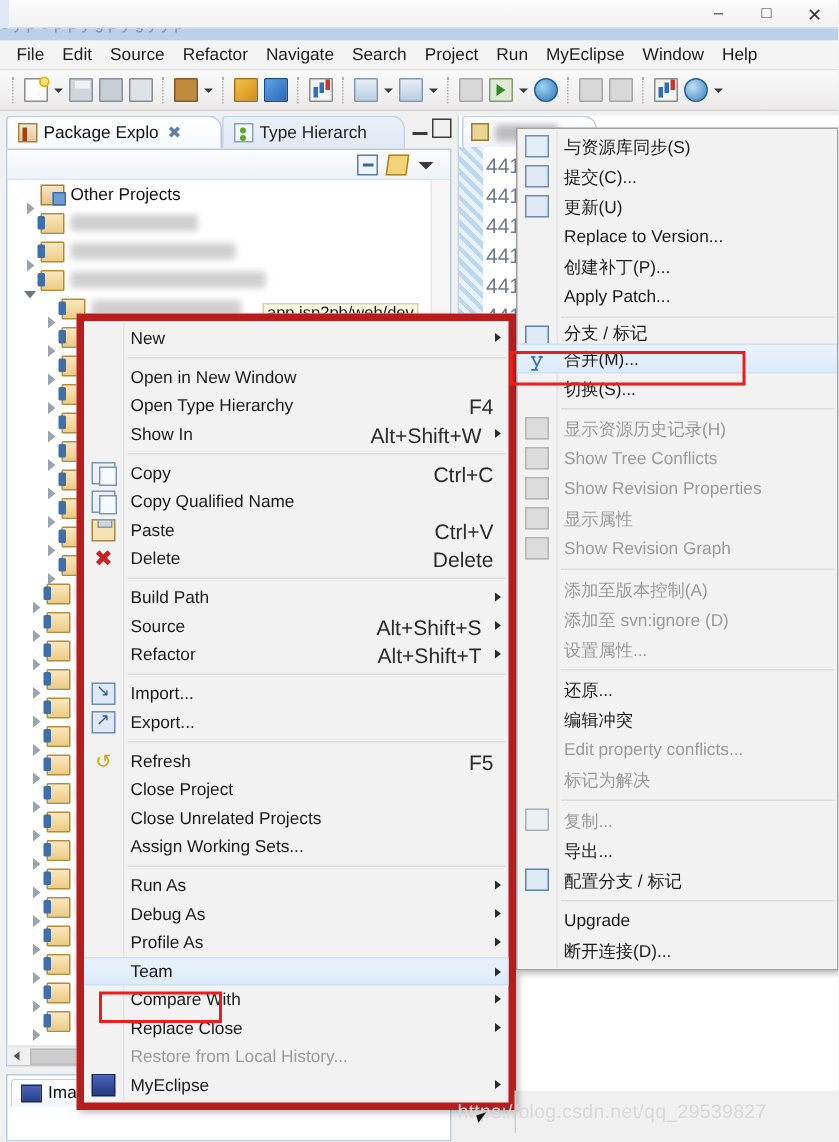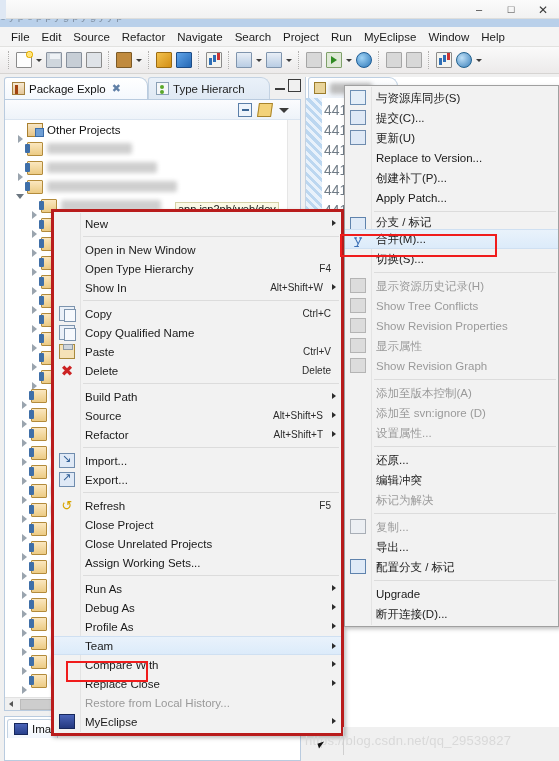--- a/index.html
+++ b/index.html
@@ -227,39 +227,39 @@
   .edtab .blurname { width:42px; height:11px; background:#bdbdbd; filter: blur(2px); border-radius:2px;}
   .edbody { position:absolute; left:0; top:21px; right:0; bottom:0; background:#fff; overflow:hidden;}
   .gutter { position:absolute; left:0; top:0; width:16px; height:100%;
     background: repeating-linear-gradient(45deg,#bcd7f0 0 3px,#e9f2fb 3px 6px); }
   .lnum { position:absolute; left:18px; font-size:14px; color:#6f7b86; font-family:"Liberation Sans", sans-serif;}
 
   
   .ctxmenu {
     position: absolute; left: 51px; top: 209px; width: 293px;
     background: #f2f2f2;
-    border: 3px solid #b91c1c;
+    border: 5px solid #b91c1c;
     box-shadow: 2px 2px 4px rgba(0,0,0,.25);
     padding: 2px 0;
     z-index: 40;
   }
   .ctxmenu .gutcol {
     position: absolute; left: 1px; top: 1px; bottom: 1px; width: 26px;
     background: #f2f2f2; border-right: 1px solid #e3e3e3;
   }
   .mrow {
     position: relative; height: 19px;
     display: flex; align-items: center;
     font-size: 11.5px; color: #1a1a1a;
     padding-left: 31px; padding-right: 8px;
     white-space: nowrap;
   }
   .mrow.disabled { color: #9a9a9a; }
   .mrow .micon { position: absolute; left: 5px; top: 2px; width: 16px; height: 15px; }
-  .mrow .accel { margin-left: auto; color: #2b2b2b; font-size: 10px; padding-right: 2px;}
+  .mrow .accel { margin-left: auto; color: #2b2b2b; font-size: 14px; padding-right: 2px;}
   .mrow .sub { position: absolute; right: 5px; top: 6px;
     border-top: 3.5px solid transparent; border-bottom: 3.5px solid transparent; border-left: 4.5px solid #2b2b2b; }
   .msep { height: 1px; background: #dcdcdc; margin: 3px 2px 3px 29px; }
   .mrow.hl {
     background: linear-gradient(#e9f2fb,#dcebfa);
     border-top: 1px solid #cfe0f2; border-bottom: 1px solid #cfe0f2;
   }
 
   
   .mi-copy { background:#eaf0f8; border:1px solid #7d94ae; }
@@ -823,20 +823,23 @@
     </div>
     <div class="msep"></div>
 
     <div class="mrow">
       <span>还原...</span>
     </div>
     <div class="mrow">
       <span>编辑冲突</span>
     </div>
     <div class="mrow disabled">
+      <span>Edit property conflicts...</span>
+    </div>
+    <div class="mrow disabled">
       <span>标记为解决</span>
     </div>
     <div class="msep"></div>
 
     <div class="mrow disabled">
       <span class="micon sm-copy"></span>
       <span>复制...</span>
     </div>
     <div class="mrow">
       <span>导出...</span>

